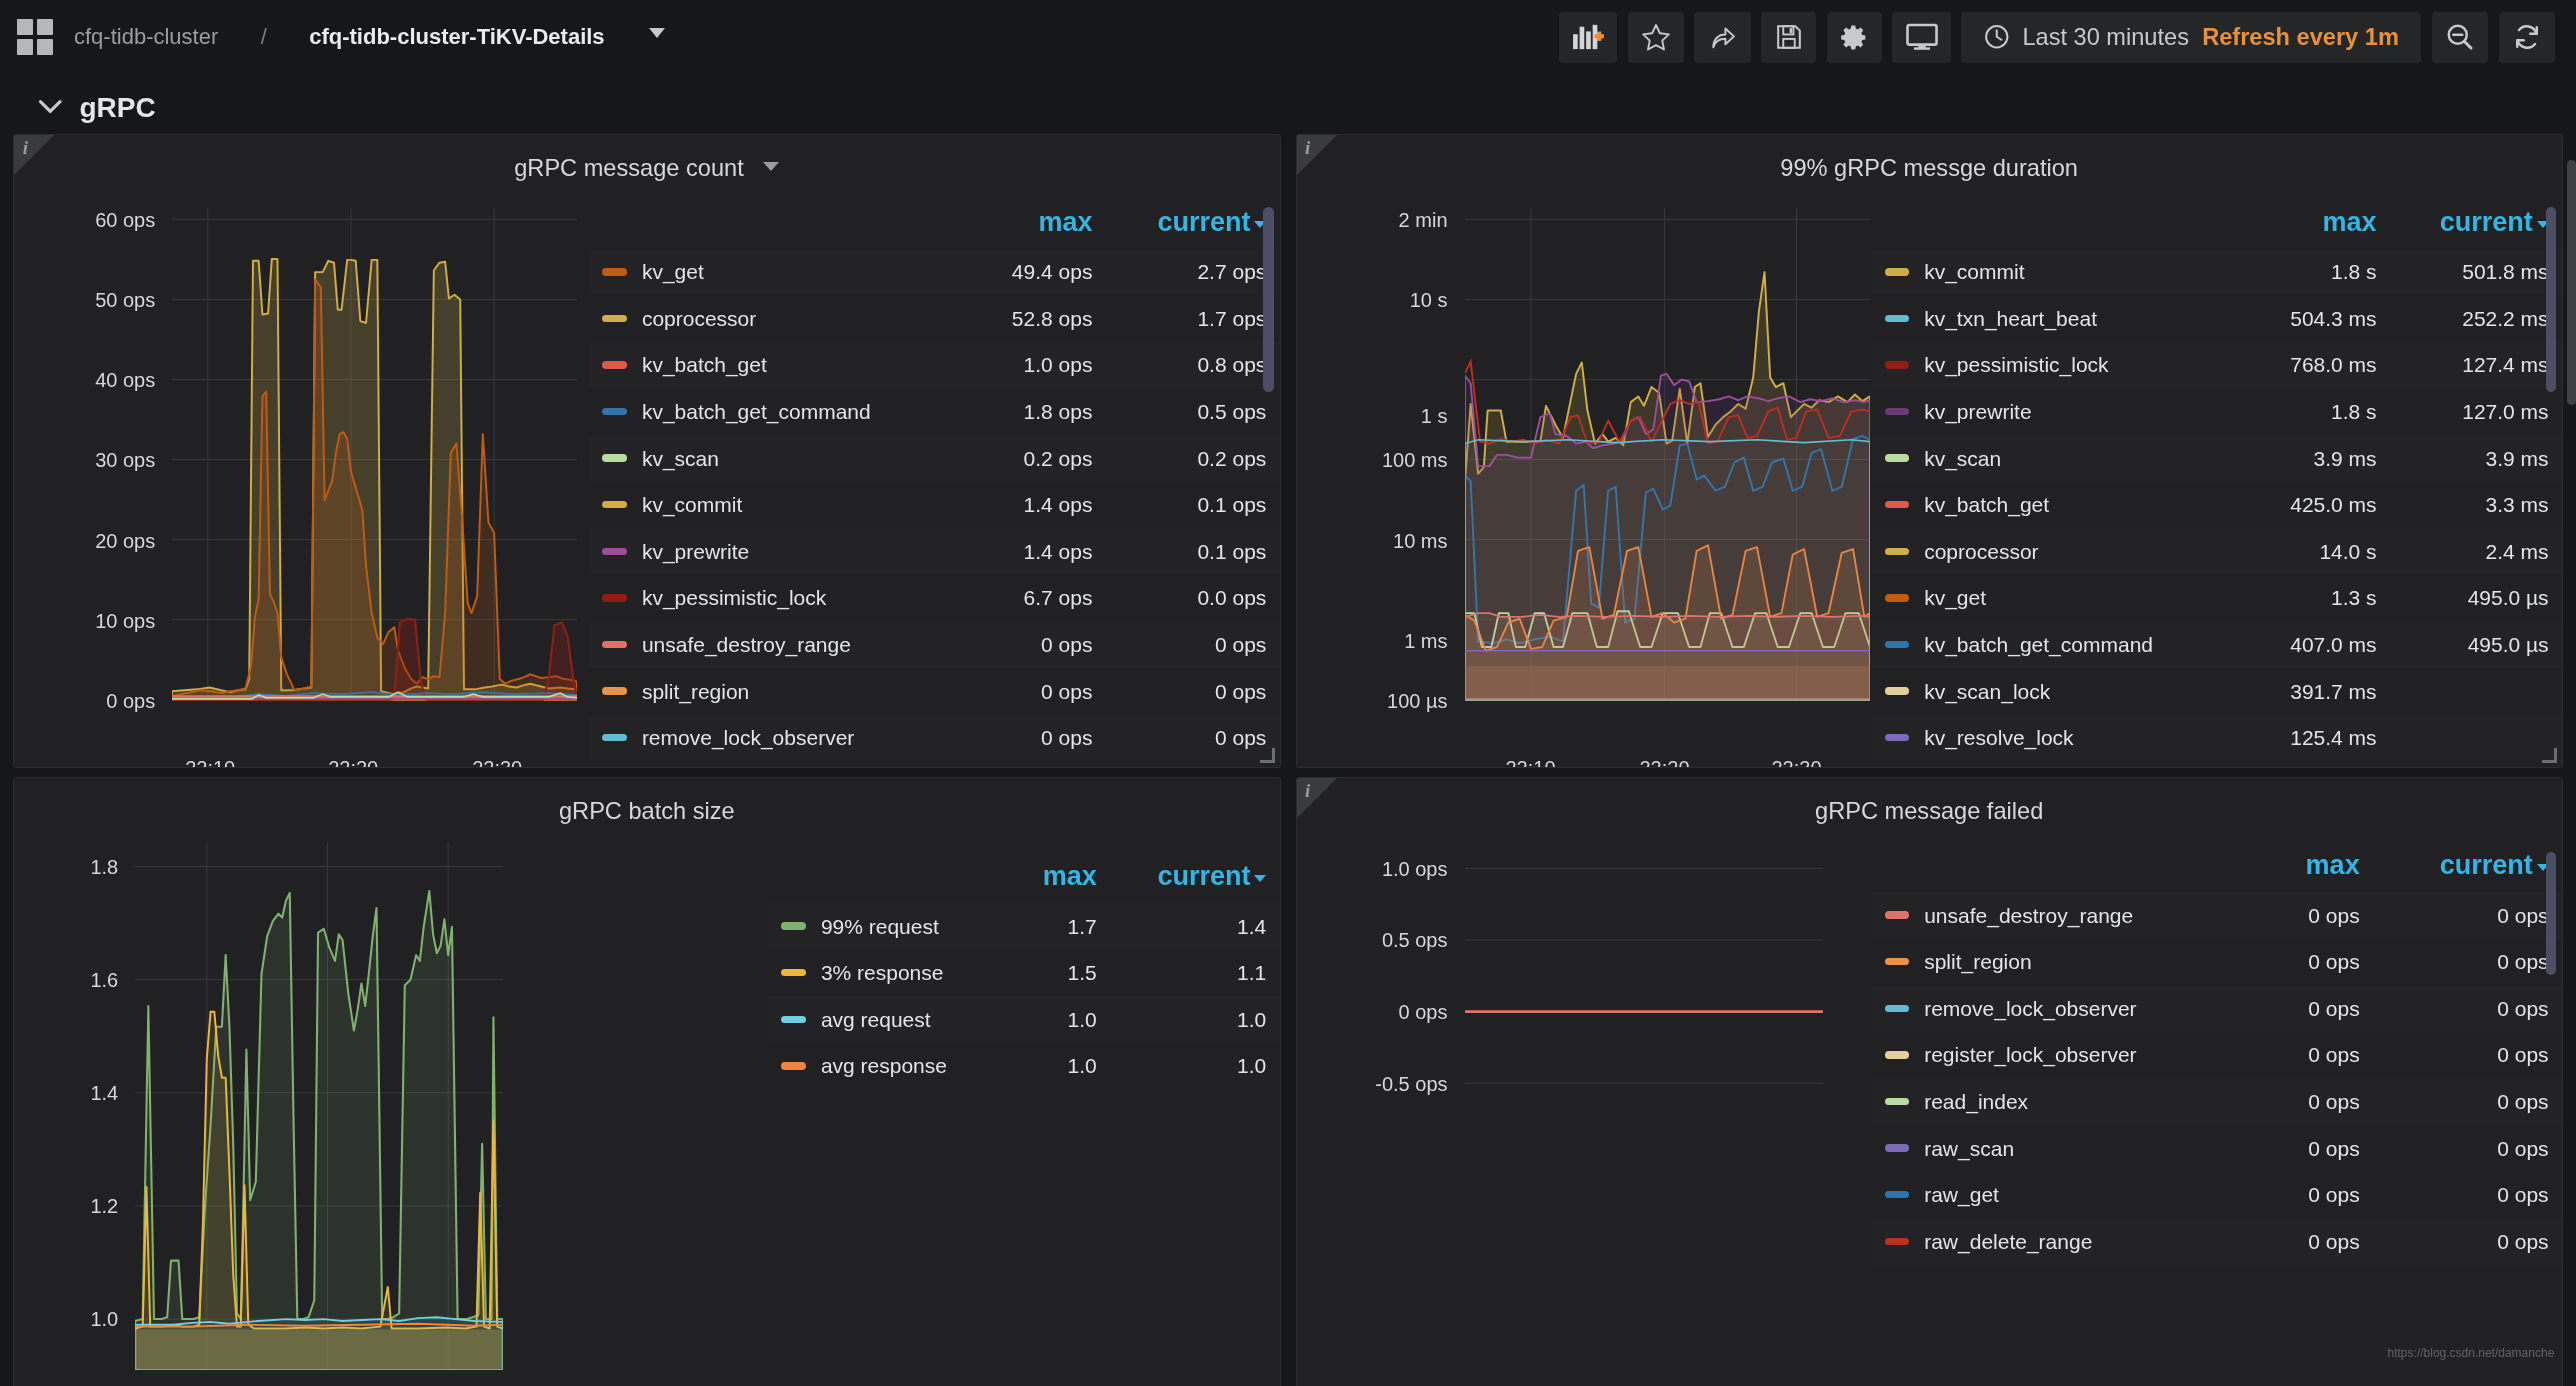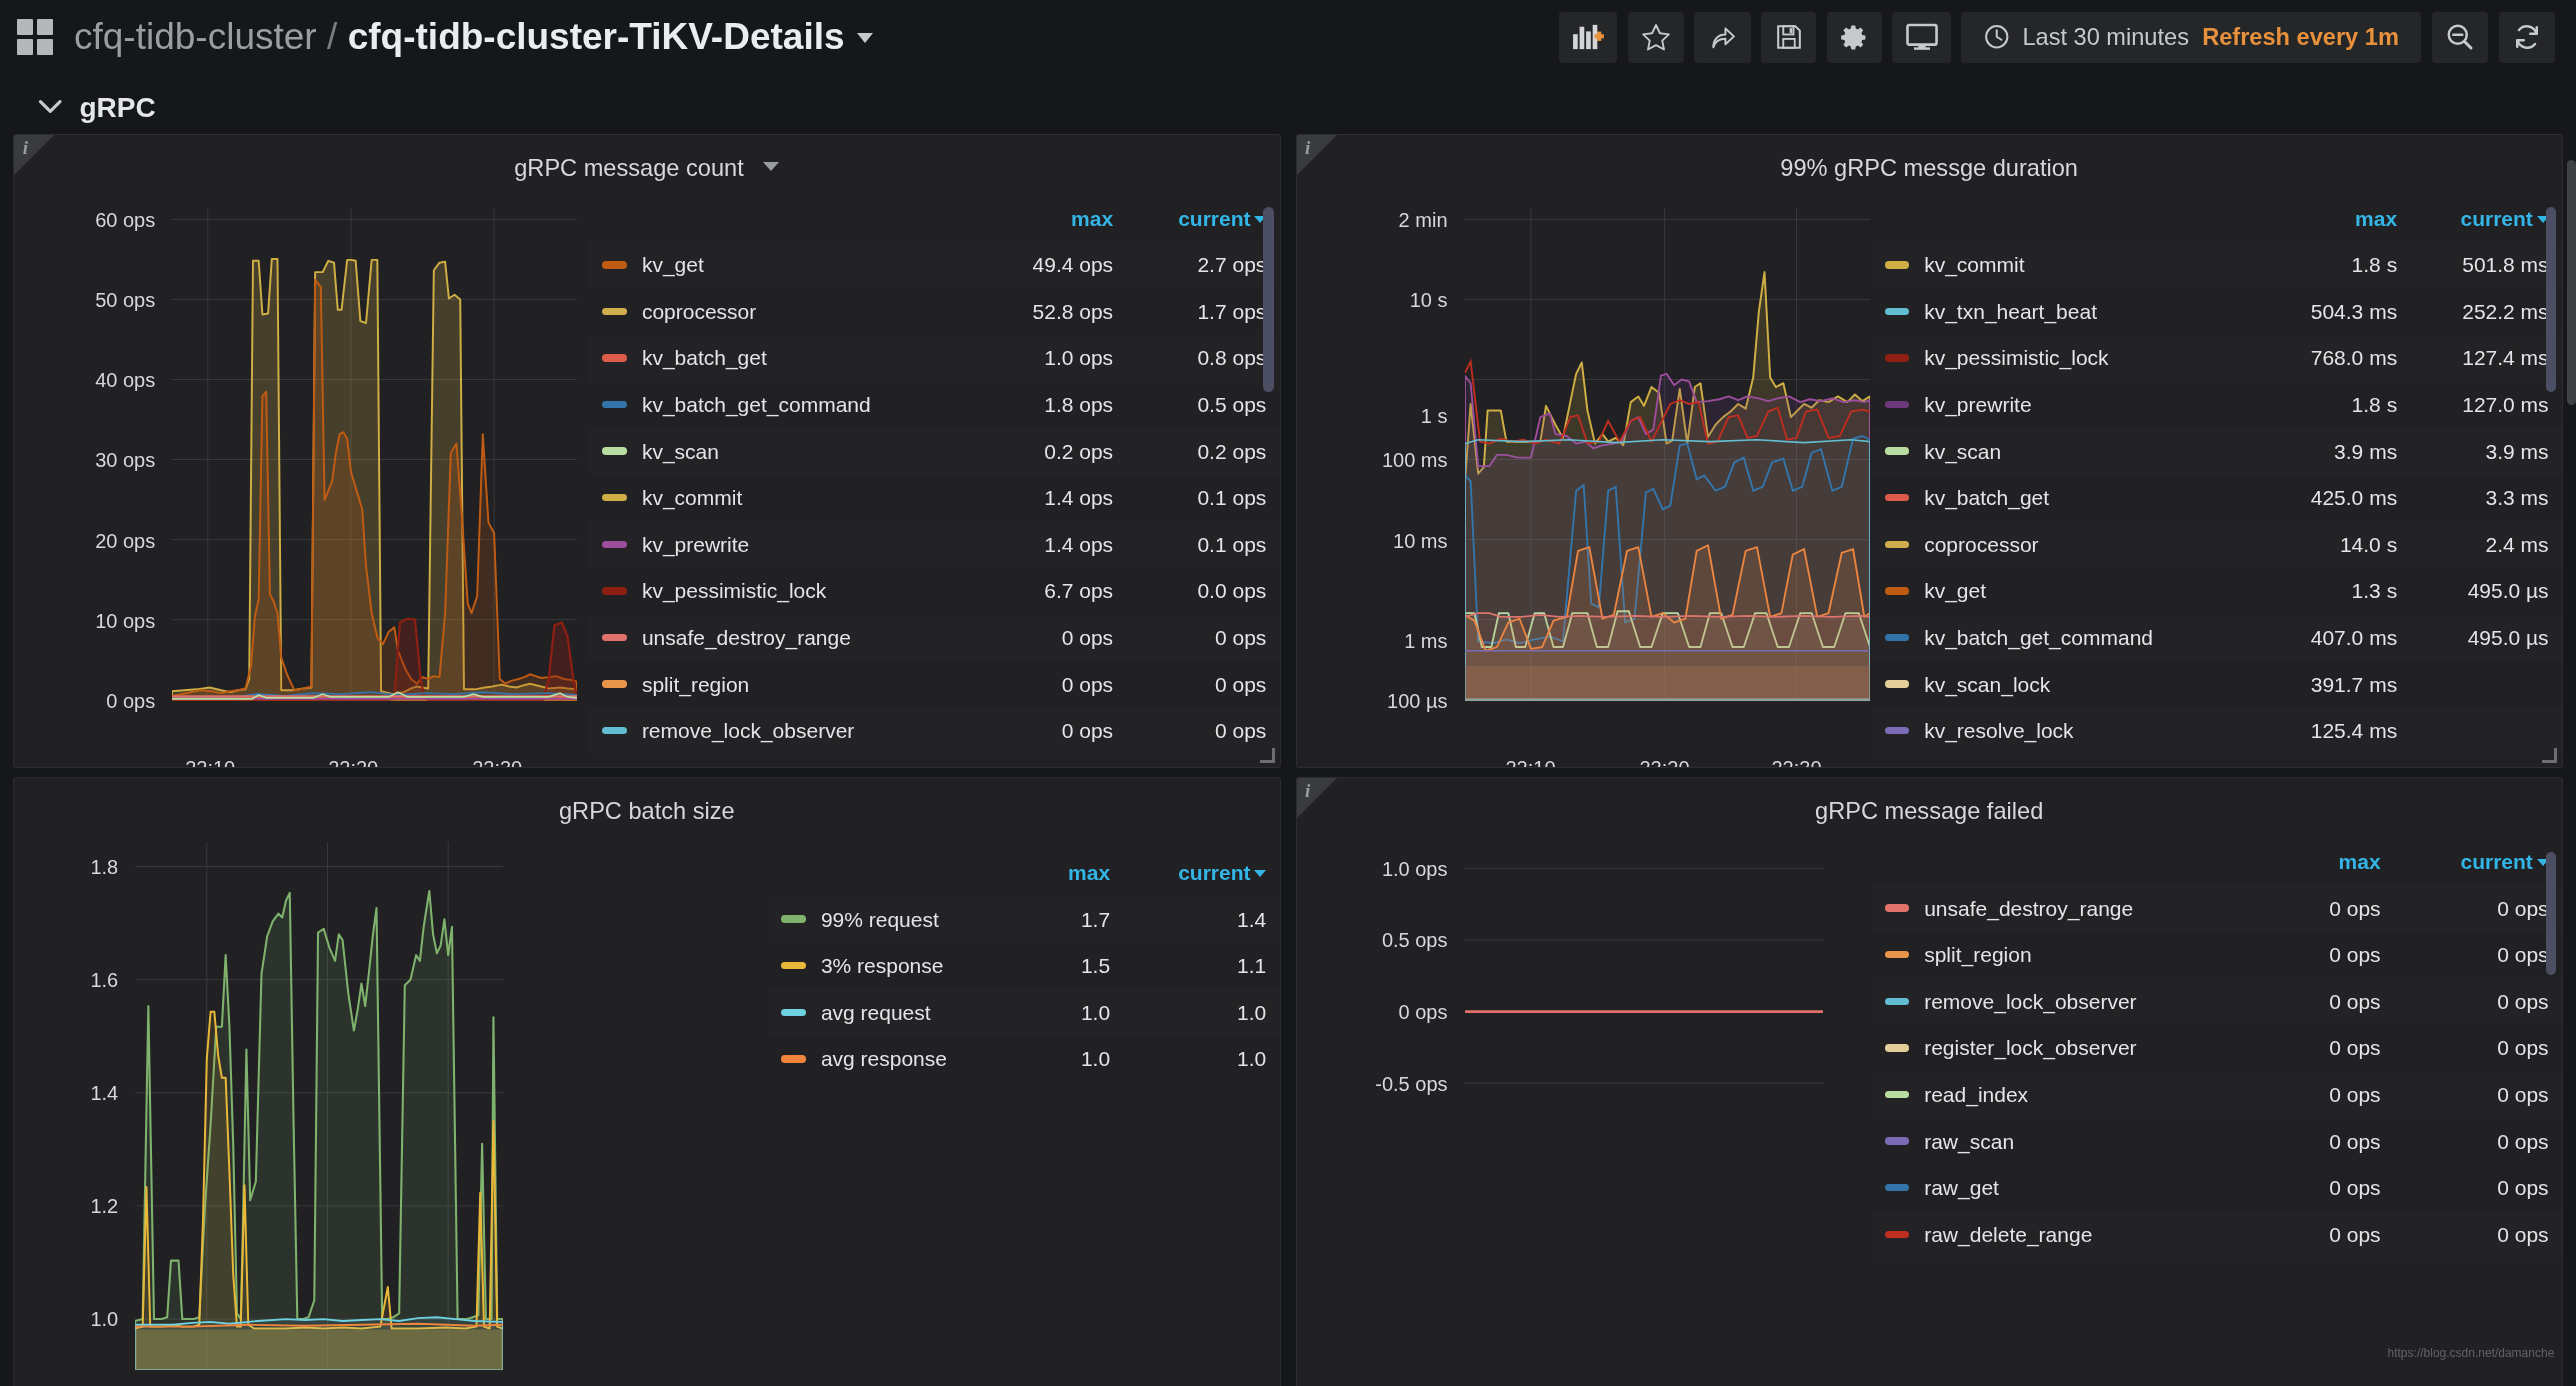--- a/index.html
+++ b/index.html
@@ -18,21 +18,21 @@
     display: flex; align-items: center;
     padding: 0 21px 0 17px;
     position: relative;
   }
   .grid-logo {
     width: 36px; height: 36px;
     display: grid; grid-template-columns: 1fr 1fr; grid-template-rows: 1fr 1fr;
     gap: 3.8px; margin-right: 21px; flex: none;
   }
   .grid-logo i { display:block; background: #b5b7b9; border-radius: 0.9px; }
-  .breadcrumb { display: flex; align-items: baseline; font-size: 37px; white-space: nowrap; }
+  .breadcrumb { display: flex; align-items: baseline; font-size: 22px; white-space: nowrap; gap: 32px; }
   .bc-folder { color: #9b9ea1; font-weight: 400; }
   .bc-sep { color: #7b7e81; margin: 0 10.4px; font-weight: 300; }
   .bc-title { color: #e9edf2; font-weight: 700; }
   .bc-caret {
     margin-left: 12.3px; color: #c0c3c6;
     border-left: 8.5px solid transparent; border-right: 8.5px solid transparent;
     border-top: 10.4px solid #c5c8cb; display:inline-block; position: relative; top: -5.7px;
   }
   .nav-right { margin-left: auto; display: flex; align-items: center; gap: 10.4px; }
   .navbtn {
@@ -106,21 +106,21 @@
   }
   .xtick {
     position: absolute; transform: translateX(-50%);
     font-size: 20px; color: #d6d8da; white-space: nowrap;
   }
 
   
   table.legend { width: 100%; border-collapse: collapse; font-size: 21px; table-layout: auto; }
   table.legend th {
     color: #33b5e5; font-weight: 700; text-align: right;
-    padding: 3.8px 13.2px 11.3px 13.2px; font-size: 21px; cursor: pointer; white-space: nowrap;
+    padding: 3.8px 13.2px 11.3px 13.2px; font-size: 27px; cursor: pointer; white-space: nowrap;
   }
   table.legend th.sname { text-align: left; }
   table.legend td {
     padding: 11.3px 13.2px; color: #e3e5e7; white-space: nowrap;
   }
   table.legend td.sname { text-align: left; color: #e3e5e7; }
   table.legend td.val { text-align: right; }
   table.legend tr.odd { background: #232325; }
   .swatch {
     display: inline-block; width: 24.5px; height: 7.5px; border-radius: 3.8px;

